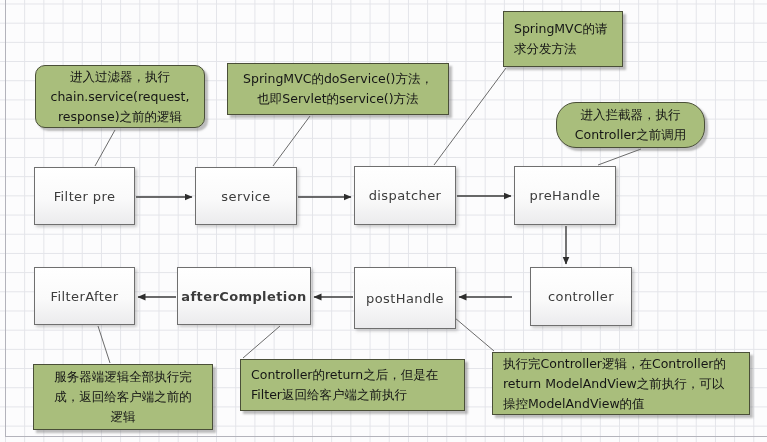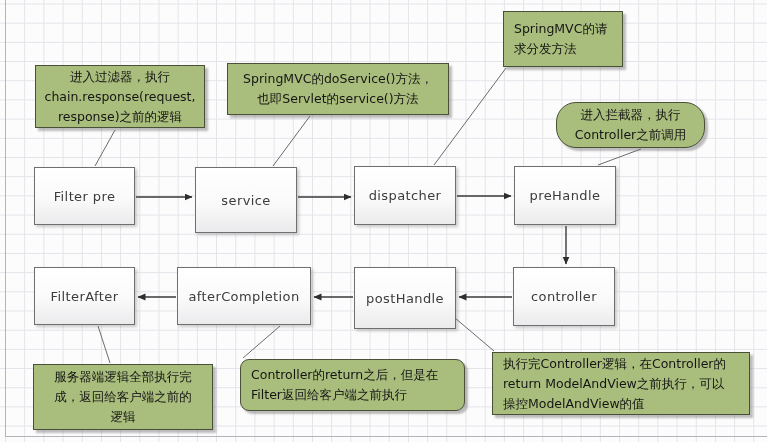--- a/index.html
+++ b/index.html
@@ -28,46 +28,46 @@
 
   .node {
     position:absolute; z-index:2;
     background:linear-gradient(180deg,#ffffff 0%,#fafafa 55%,#ebebed 100%);
     border:1px solid #6f6f6f;
     box-shadow:2px 2px 3px rgba(110,110,110,0.35);
     display:flex; align-items:center; justify-content:center;
     font-size:13px; color:#3c3c3c; letter-spacing:0.4px;
   }
   .n-filter-pre      { left:34px;  top:167px; width:101px; height:58px; }
-  .n-service         { left:195px; top:167px; width:102px; height:66px; }
+  .n-service         { left:195px; top:167px; width:102px; height:58px; }
   .n-dispatcher      { left:354px; top:166px; width:102px; height:59px; }
   .n-prehandle       { left:514px; top:166px; width:102px; height:59px; }
   .n-filter-after    { left:34px;  top:267px; width:101px; height:58px; }
-  .n-after-completion{ left:177px; top:267px; width:134px; height:58px; }
+  .n-after-completion{ left:177px; top:267px; width:134px; height:58px;font-weight:bold; }
   .n-posthandle      { left:354px; top:267px; width:102px; height:62px; }
-  .n-controller      { left:513px; top:267px; width:102px; height:59px; }
+  .n-controller      { left:530px; top:267px; width:102px; height:59px; }
 
   .callout {
     position:absolute; z-index:2;
     background:#a9be7c;
     border:1px solid #4a4f38;
     box-shadow:3px 3px 2px rgba(110,110,110,0.45);
     color:#151515; font-size:12.5px; line-height:20px;
     display:flex; flex-direction:column; justify-content:center;
     padding:3px 6px;
   }
   .callout.center { text-align:center; }
   .callout.left   { text-align:left; padding-left:10px; }
 
-  .c1 { left:35px;  top:65px;  width:170px; height:63px; }
+  .c1 { left:35px;  top:65px;  width:170px; height:63px;border-radius:10px; }
   .c2 { left:227px; top:63px;  width:222px; height:52px; }
   .c3 { left:503px; top:11px;  width:120px; height:56px; }
   .c4 { left:556px; top:102px; width:149px; height:46px;border-radius:20px; }
   .c5 { left:33px;  top:364px; width:180px; height:66px; }
-  .c6 { left:240px; top:359px; width:225px; height:52px;border-radius:9px; }
+  .c6 { left:240px; top:359px; width:225px; height:52px; }
   .c7 { left:492px; top:352px; width:258px; height:63px; }
 </style>
 </head>
 <body>
 
 <div class="canvas">
   <div class="page-edge-left"></div>
   <div class="page-edge-bottom"></div>
 
   <svg class="wires" width="767" height="442" viewBox="0 0 767 442">
@@ -114,21 +114,21 @@
   </div>
   <div class="node n-posthandle">
     <span>postHandle</span>
   </div>
   <div class="node n-controller">
     <span>controller</span>
   </div>
 
   <div class="callout center c1">
     <div>进入过滤器，执行</div>
-    <div>chain.response(request,</div>
+    <div>chain.service(request,</div>
     <div>response)之前的逻辑</div>
   </div>
 
   <div class="callout center c2">
     <div>SpringMVC的doService()方法，</div>
     <div>也即Servlet的service()方法</div>
   </div>
 
   <div class="callout left c3">
     <div>SpringMVC的请</div>

